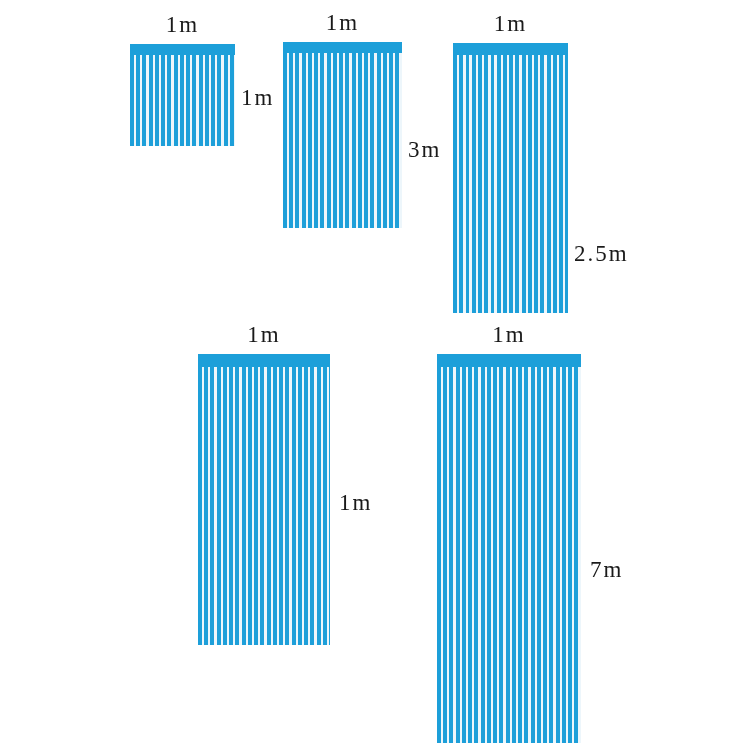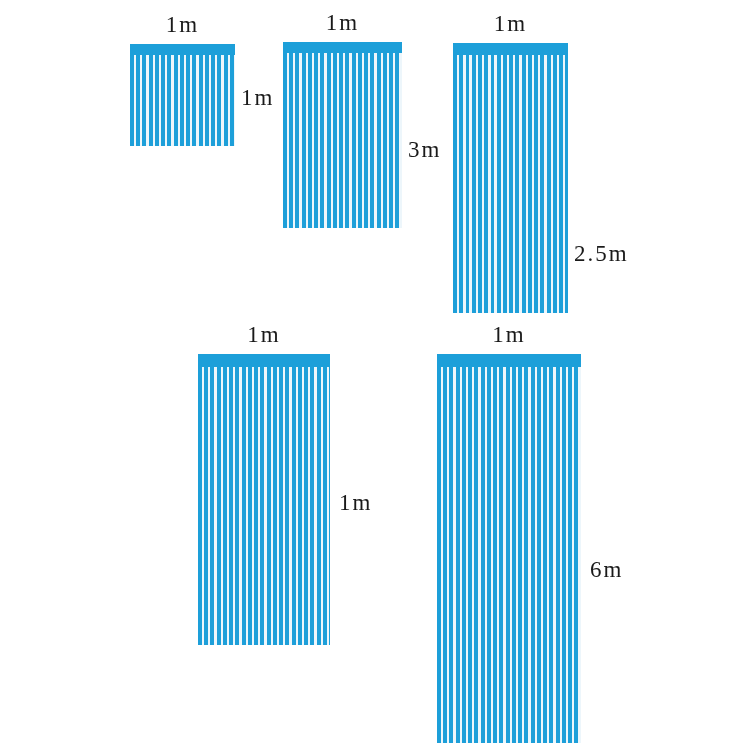--- a/index.html
+++ b/index.html
@@ -113,16 +113,16 @@
     </div>
     <div class="dim-label side-label">1m</div>
   </div>
 
   <div class="figure f5">
     <div class="dim-label top-label">1m</div>
     <div class="panel">
       <div class="bar"></div>
       <div class="strings"></div>
     </div>
-    <div class="dim-label side-label">6m</div>
+    <div class="dim-label side-label">7m</div>
   </div>
 
 </div>
 
 </body></html>

